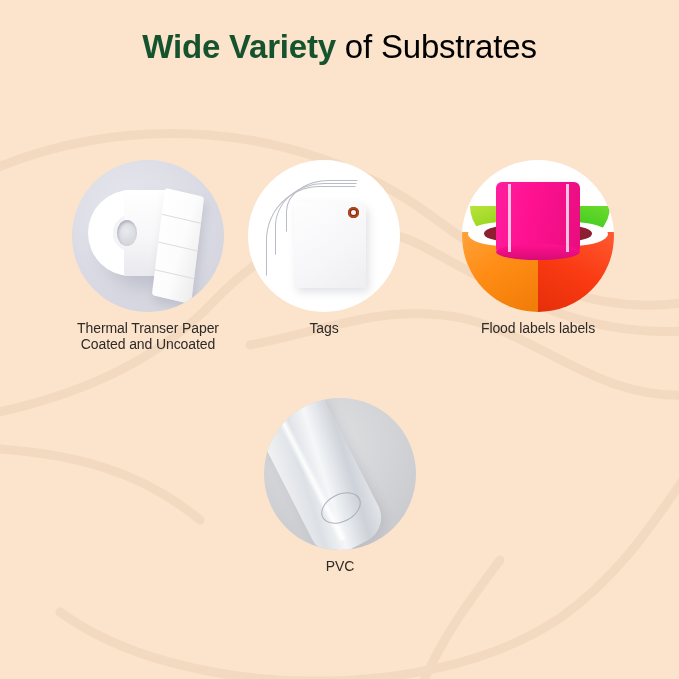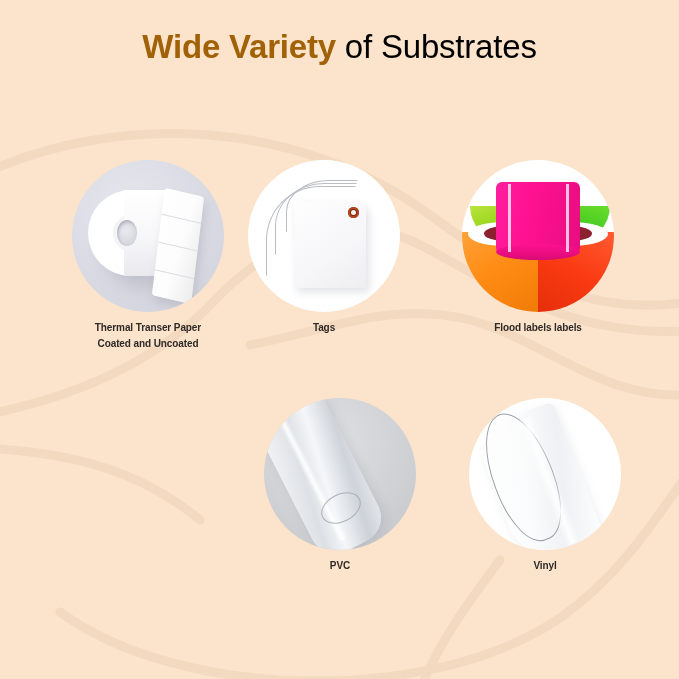--- a/index.html
+++ b/index.html
@@ -37,21 +37,21 @@
     left: 0;
     width: 679px;
     text-align: center;
     font-size: 33px;
     line-height: 42px;
     letter-spacing: -0.2px;
     white-space: nowrap;
   }
   #title .bold {
     font-weight: bold;
-    color: #a16207;
+    color: #14532d;
   }
   #title .light {
     font-weight: normal;
     color: #000000;
   }
 
   
   .row {
     position: absolute;
     left: 0;
@@ -86,22 +86,22 @@
     background: radial-gradient(circle at 42% 30%, #dfe0e2 0%, #cfd0d3 60%, #c4c5c9 100%);
   }
 
   .caption {
     position: absolute;
     left: 50%;
     transform: translateX(-50%);
     top: 160px;
     width: 230px;
     text-align: center;
-    font-size: 10px;
-    font-weight: bold;
+    font-size: 14px;
+    font-weight: normal;
     line-height: 16px;
     color: #2e2a26;
     letter-spacing: -0.1px;
   }
   .caption .l2 { display: block; }
 
   
   .roll-body {
     position: absolute;
     left: 16px;
@@ -459,26 +459,15 @@
         <div class="pvc-sheet"></div>
         <div class="pvc-hi"></div>
         <div class="pvc-edge"></div>
       </div>
       <div class="caption">
         <span>PVC</span>
         <span class="l2"></span>
       </div>
     </div>
 
-    <div class="cell" style="left:445px">
-      <div class="disc">
-        <div class="vinyl-sheet"></div>
-        <div class="vinyl-curl"></div>
-        <div class="vinyl-hi"></div>
-      </div>
-      <div class="caption">
-        <span>Vinyl</span>
-        <span class="l2"></span>
-      </div>
-    </div>
   </div>
 
 </div>
 
 </body></html>

